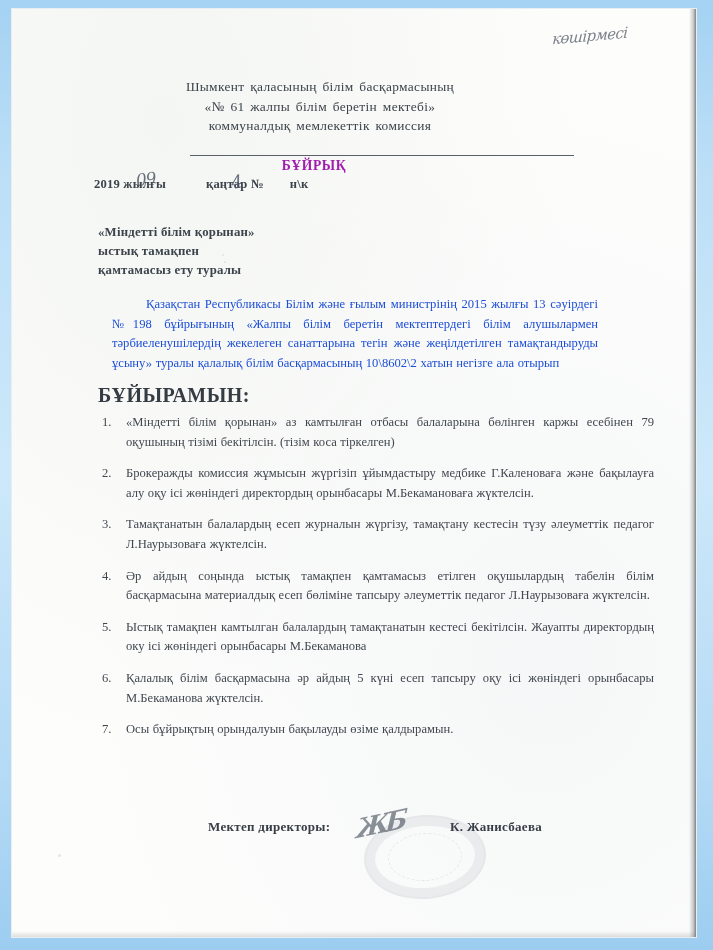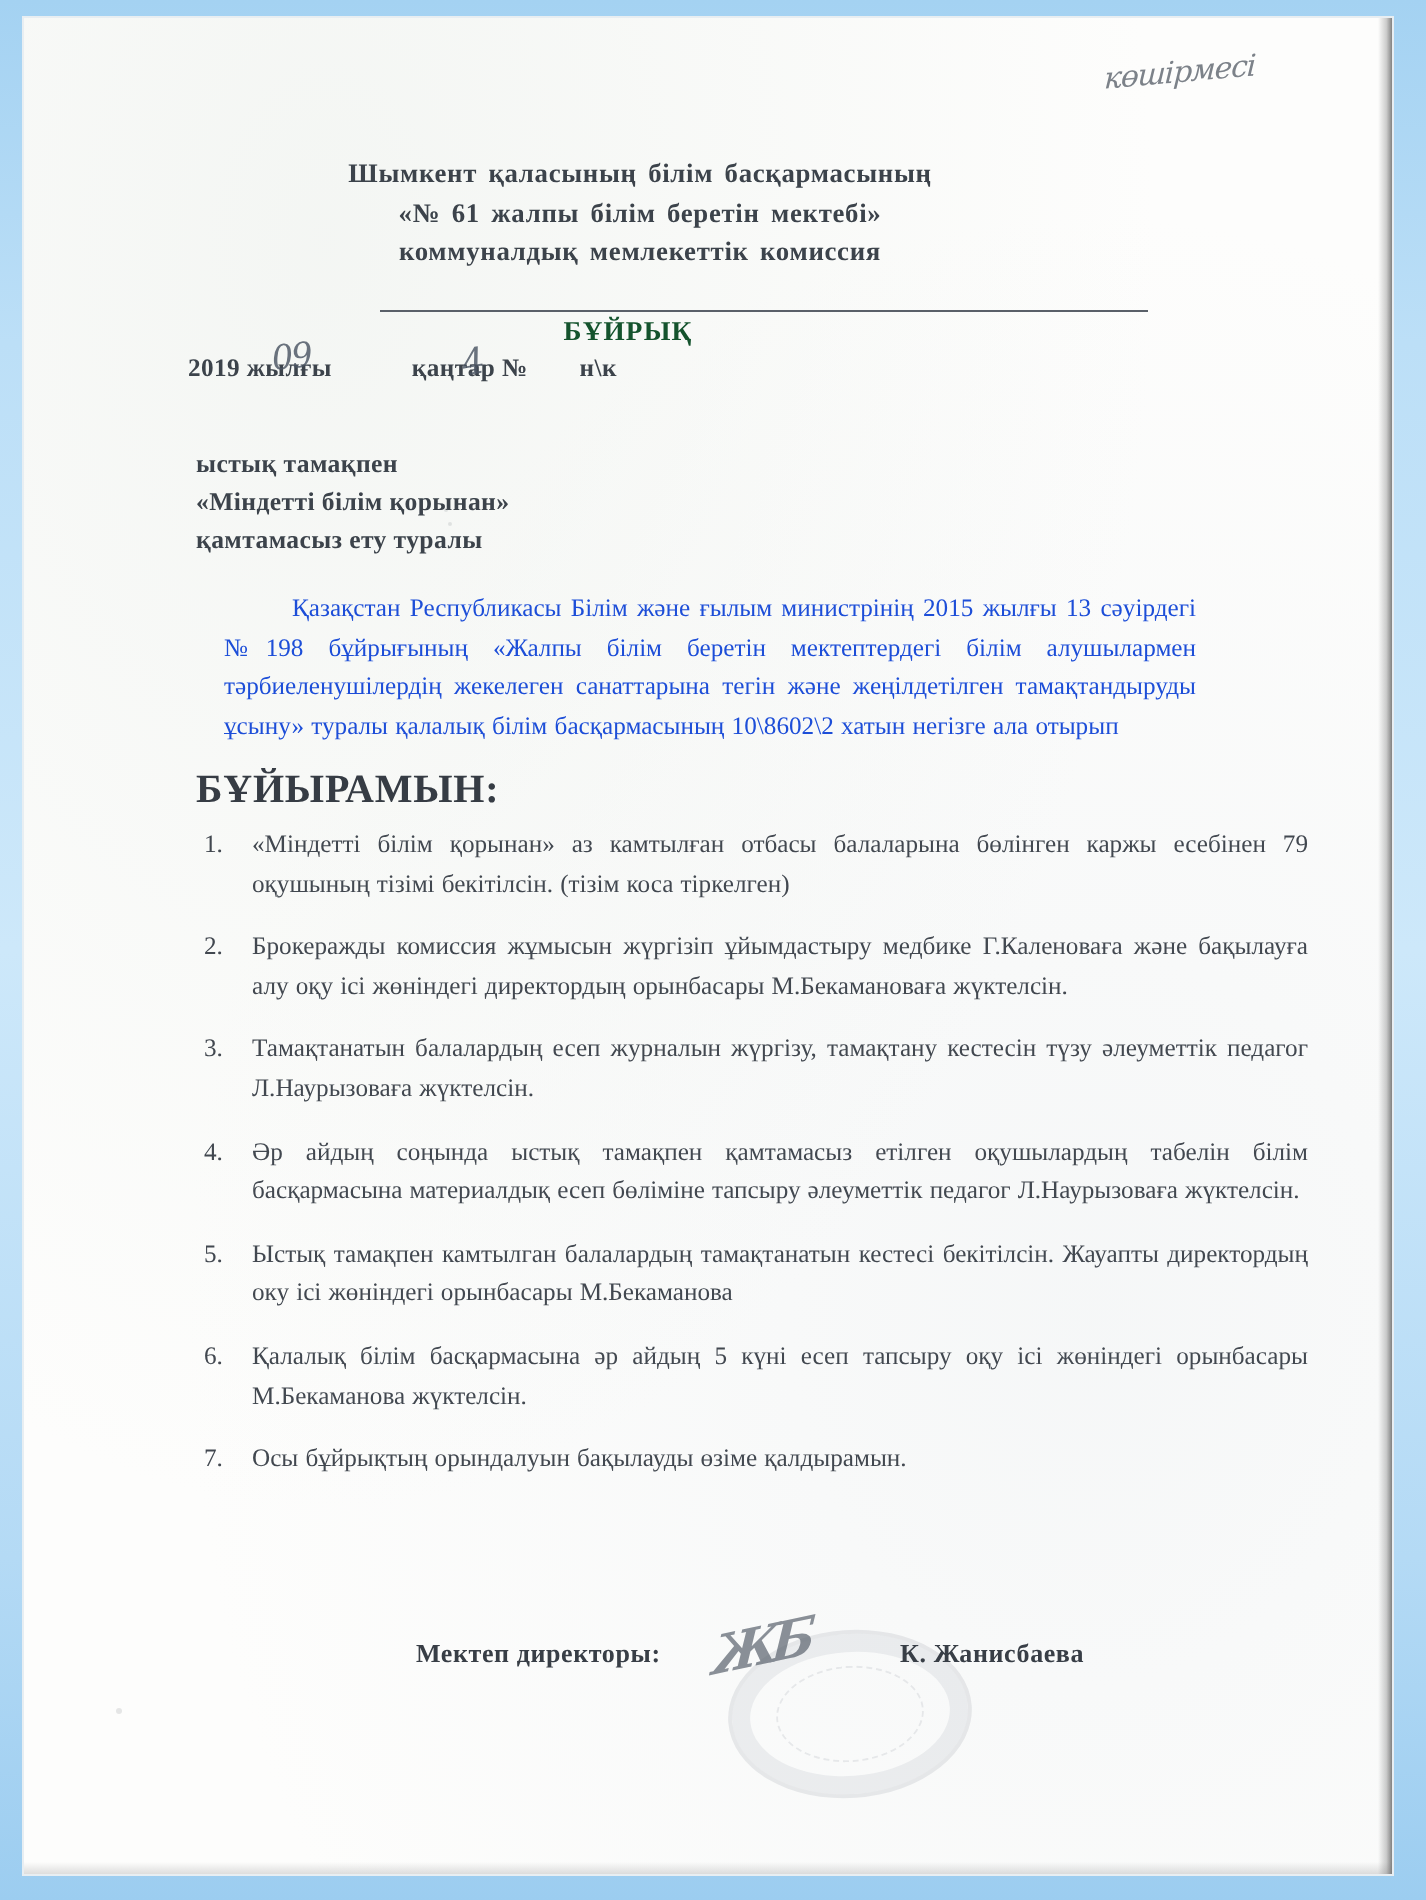--- a/index.html
+++ b/index.html
@@ -60,21 +60,21 @@
     width: 684px; height: 928px;
     color: #3a3f46;
   }
 
   
   .org-header {
     position: absolute;
     left: 0; top: 68px;
     width: 616px;
     text-align: center;
-    font-weight: bold;
+    font-weight: normal;
     font-size: 13.4px;
     line-height: 19.5px;
     letter-spacing: 0.35px;
     color: #3c434b;
   }
   .org-header div { word-spacing: 2px; }
 
   .rule {
     position: absolute;
     left: 178px;
@@ -85,21 +85,21 @@
   }
 
   .order-title {
     position: absolute;
     left: 0; top: 149px;
     width: 604px;
     text-align: center;
     font-weight: bold;
     font-size: 13.6px;
     letter-spacing: 0.6px;
-    color: #14532d;
+    color: #a21caf;
   }
 
   .date-line {
     position: absolute;
     left: 82px;
     top: 168px;
     font-weight: bold;
     font-size: 12.6px;
     color: #3c434b;
     letter-spacing: 0.2px;
@@ -276,22 +276,22 @@
       <div class="order-title">БҰЙРЫҚ</div>
 
       <div class="date-line">
         <span>2019 жылғы</span><span class="gap-d"></span><span>қаңтар</span>
         <span>№</span><span class="gap-n"></span><span>н\к</span>
       </div>
       <div class="hw hw-day">09</div>
       <div class="hw hw-num">4</div>
 
       <div class="subject">
+        <div>«Міндетті білім қорынан»</div>
         <div>ыстық тамақпен</div>
-        <div>«Міндетті білім қорынан»</div>
         <div>қамтамасыз ету туралы</div>
       </div>
 
       <div class="preamble">Қазақстан  Республикасы  Білім  және ғылым  министрінің  2015  жылғы  13 сәуірдегі  №198  бұйрығының  «Жалпы  білім  беретін  мектептердегі  білім алушылармен тәрбиеленушілердің  жекелеген  санаттарына  тегін  және жеңілдетілген  тамақтандыруды  ұсыну»  туралы  қалалық  білім  басқармасының 10\8602\2  хатын  негізге  ала  отырып</div>
 
       <div class="order-verb">БҰЙЫРАМЫН:</div>
 
       <div class="items">
         <div class="item">
           <span class="num">1.</span>

